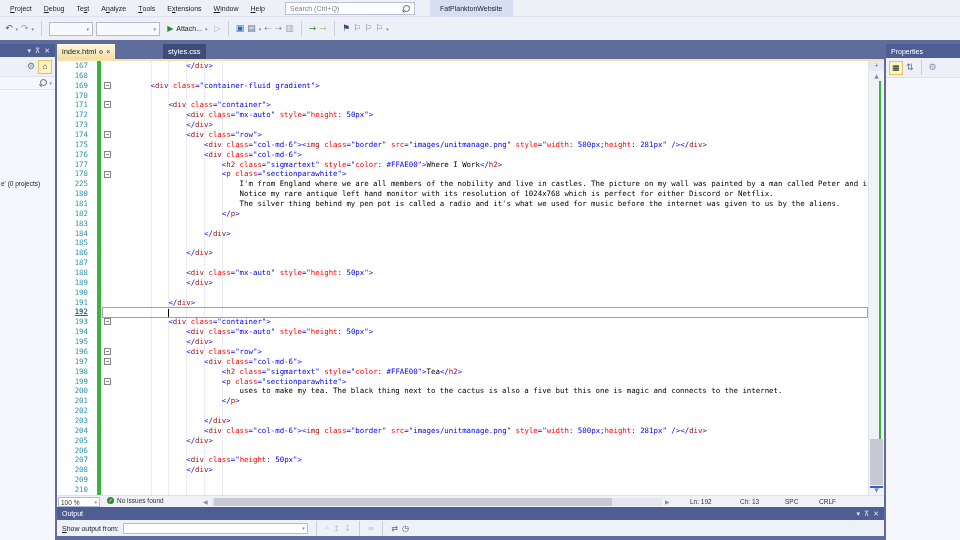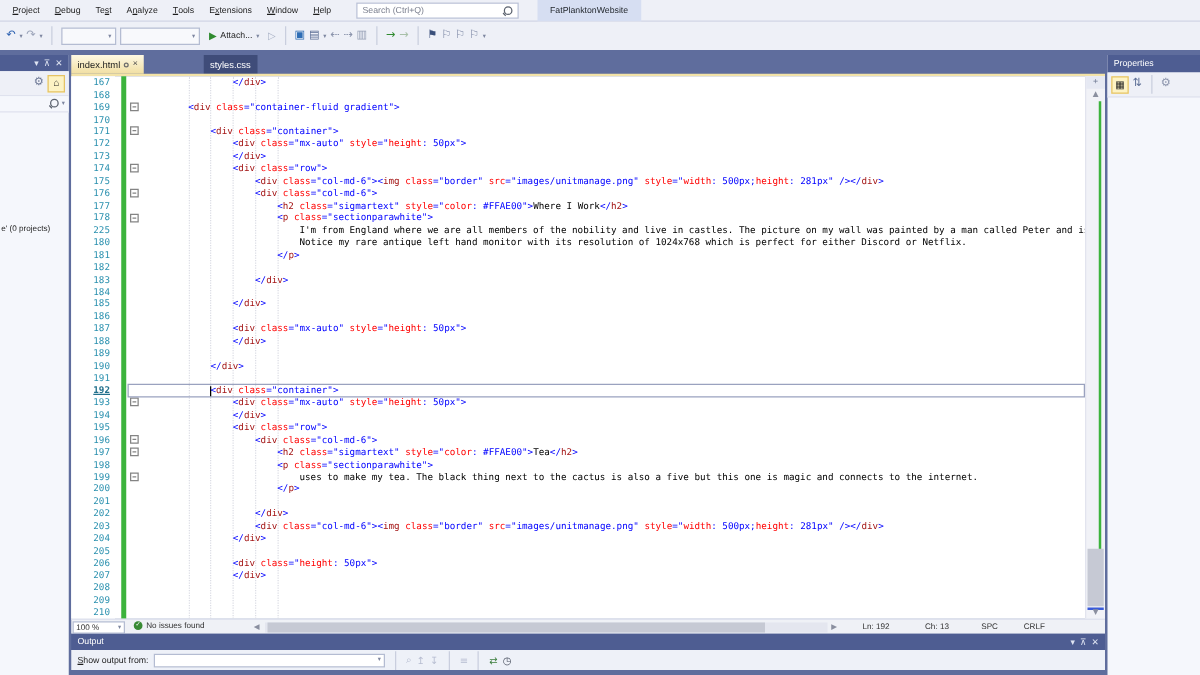--- a/index.html
+++ b/index.html
@@ -268,20 +268,21 @@
             <pre>            <span class="b">&lt;</span><span class="m">div</span><span class="k"> </span><span class="r">class</span><span class="b">="container"&gt;</span></pre>
             <pre>                <span class="b">&lt;</span><span class="m">div</span><span class="k"> </span><span class="r">class</span><span class="b">="mx-auto"</span><span class="k"> </span><span class="r">style</span><span class="b">="</span><span class="r">height</span><span class="b">: 50px"&gt;</span></pre>
             <pre>                <span class="b">&lt;/</span><span class="m">div</span><span class="b">&gt;</span></pre>
             <pre>                <span class="b">&lt;</span><span class="m">div</span><span class="k"> </span><span class="r">class</span><span class="b">="row"&gt;</span></pre>
             <pre>                    <span class="b">&lt;</span><span class="m">div</span><span class="k"> </span><span class="r">class</span><span class="b">="col-md-6"&gt;</span><span class="b">&lt;</span><span class="m">img</span><span class="k"> </span><span class="r">class</span><span class="b">="border"</span><span class="k"> </span><span class="r">src</span><span class="b">="images/unitmanage.png"</span><span class="k"> </span><span class="r">style</span><span class="b">="</span><span class="r">width</span><span class="b">: 500px;</span><span class="r">height</span><span class="b">: 281px"</span><span class="k"> </span><span class="b">/&gt;&lt;/</span><span class="m">div</span><span class="b">&gt;</span></pre>
             <pre>                    <span class="b">&lt;</span><span class="m">div</span><span class="k"> </span><span class="r">class</span><span class="b">="col-md-6"&gt;</span></pre>
             <pre>                        <span class="b">&lt;</span><span class="m">h2</span><span class="k"> </span><span class="r">class</span><span class="b">="sigmartext"</span><span class="k"> </span><span class="r">style</span><span class="b">="</span><span class="r">color</span><span class="b">: #FFAE00"&gt;</span><span class="k">Where I Work</span><span class="b">&lt;/</span><span class="m">h2</span><span class="b">&gt;</span></pre>
             <pre>                        <span class="b">&lt;</span><span class="m">p</span><span class="k"> </span><span class="r">class</span><span class="b">="sectionparawhite"&gt;</span></pre>
             <pre>                            <span class="k">I'm from England where we are all members of the nobility and live in castles. The picture on my wall was painted by a man called Peter and is wor</span></pre>
             <pre>                            <span class="k">Notice my rare antique left hand monitor with its resolution of 1024x768 which is perfect for either Discord or Netflix.</span></pre>
+            <pre>                            <span class="k">The silver thing behind my pen pot is called a radio and it's what we used for music before the internet was given to us by the aliens.</span></pre>
             <pre>                        <span class="b">&lt;/</span><span class="m">p</span><span class="b">&gt;</span></pre>
             <pre></pre>
             <pre>                    <span class="b">&lt;/</span><span class="m">div</span><span class="b">&gt;</span></pre>
             <pre></pre>
             <pre>                <span class="b">&lt;/</span><span class="m">div</span><span class="b">&gt;</span></pre>
             <pre></pre>
             <pre>                <span class="b">&lt;</span><span class="m">div</span><span class="k"> </span><span class="r">class</span><span class="b">="mx-auto"</span><span class="k"> </span><span class="r">style</span><span class="b">="</span><span class="r">height</span><span class="b">: 50px"&gt;</span></pre>
             <pre>                <span class="b">&lt;/</span><span class="m">div</span><span class="b">&gt;</span></pre>
             <pre></pre>
             <pre>            <span class="b">&lt;/</span><span class="m">div</span><span class="b">&gt;</span></pre>

